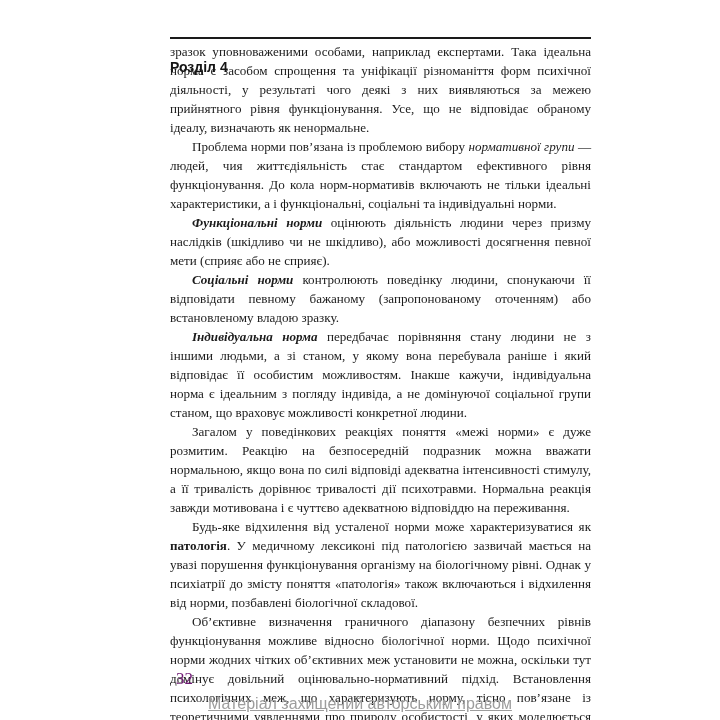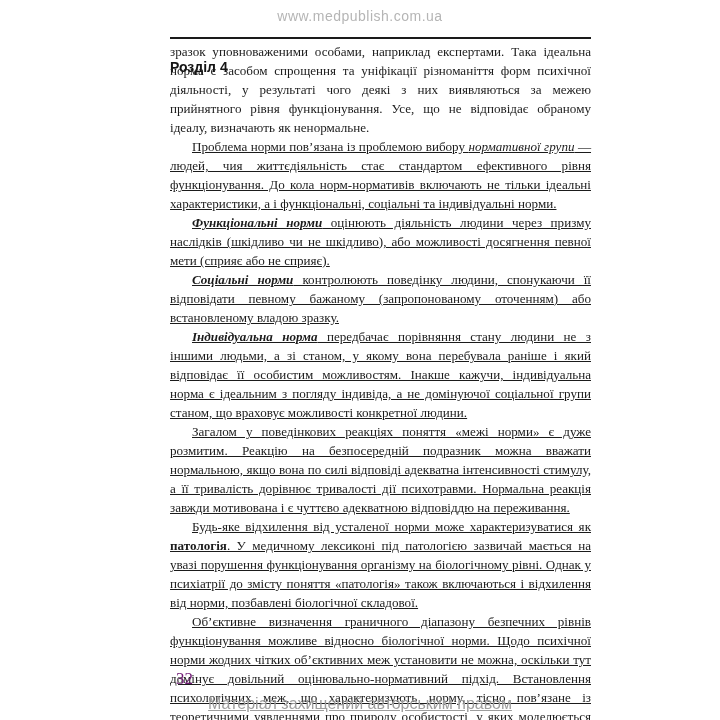--- a/index.html
+++ b/index.html
@@ -37,21 +37,21 @@
   }
   .body-text {
     position: absolute;
     top: 42px; left: 170px;
     width: 421px;
     font-size: 13.1px;
     line-height: 19px;
     text-align: justify;
   }
   .para { margin: 0; padding: 0; }
-  .para.indent { text-indent: 22px; text-decoration: underline; }
+  .para.indent { text-indent: 22px; }
   .seg-normal { font-style: normal; font-weight: normal; }
   .seg-italic { font-style: italic; }
   .seg-bold { font-weight: bold; }
   .seg-bold-italic { font-weight: bold; font-style: italic; }
   .page-number {
     position: absolute;
     top: 669px; left: 176px;
     font-size: 17px;
     color: #701a75;
   }
@@ -62,21 +62,20 @@
     font-family: "Liberation Sans", sans-serif;
     font-size: 16px;
     color: #9d9d9d;
     text-decoration: underline;
   }
 </style>
 </head>
 <body>
 
 <div class="page">
-  <div class="site-url">www.medpublish.com.ua</div>
   <div class="chapter-header">
     <span>Розділ 4</span>
   </div>
   <div class="header-rule"></div>
   <div class="body-text" id="body-text">
       <p class="para"><span class="seg-normal">зразок уповноваженими особами, наприклад експертами. Така ідеальна норма є засобом спрощення та уніфікації різноманіття форм психічної діяльності, у результаті чого деякі з них виявляються за межею прийнятного рівня функціонування. Усе, що не відповідає обраному ідеалу, визначають як ненормальне.</span></p>
       <p class="para indent"><span class="seg-normal">Проблема норми пов’язана із проблемою вибору </span><span class="seg-italic">нормативної групи</span><span class="seg-normal"> — людей, чия життєдіяльність стає стандартом ефективного рівня функціонування. До кола норм-нормативів включають не тільки ідеальні характеристики, а і функціональні, соціальні та індивідуальні норми.</span></p>
       <p class="para indent"><span class="seg-bold-italic">Функціональні норми</span><span class="seg-normal"> оцінюють діяльність людини через призму наслідків (шкідливо чи не шкідливо), або можливості досягнення певної мети (сприяє або не сприяє).</span></p>
       <p class="para indent"><span class="seg-bold-italic">Соціальні норми</span><span class="seg-normal"> контролюють поведінку людини, спонукаючи її відповідати певному бажаному (запропонованому оточенням) або встановленому владою зразку.</span></p>
       <p class="para indent"><span class="seg-bold-italic">Індивідуальна норма</span><span class="seg-normal"> передбачає порівняння стану людини не з іншими людьми, а зі станом, у якому вона перебувала раніше і який відповідає її особистим можливостям. Інакше кажучи, індивідуальна норма є ідеальним з погляду індивіда, а не домінуючої соціальної групи станом, що враховує можливості конкретної людини.</span></p>

